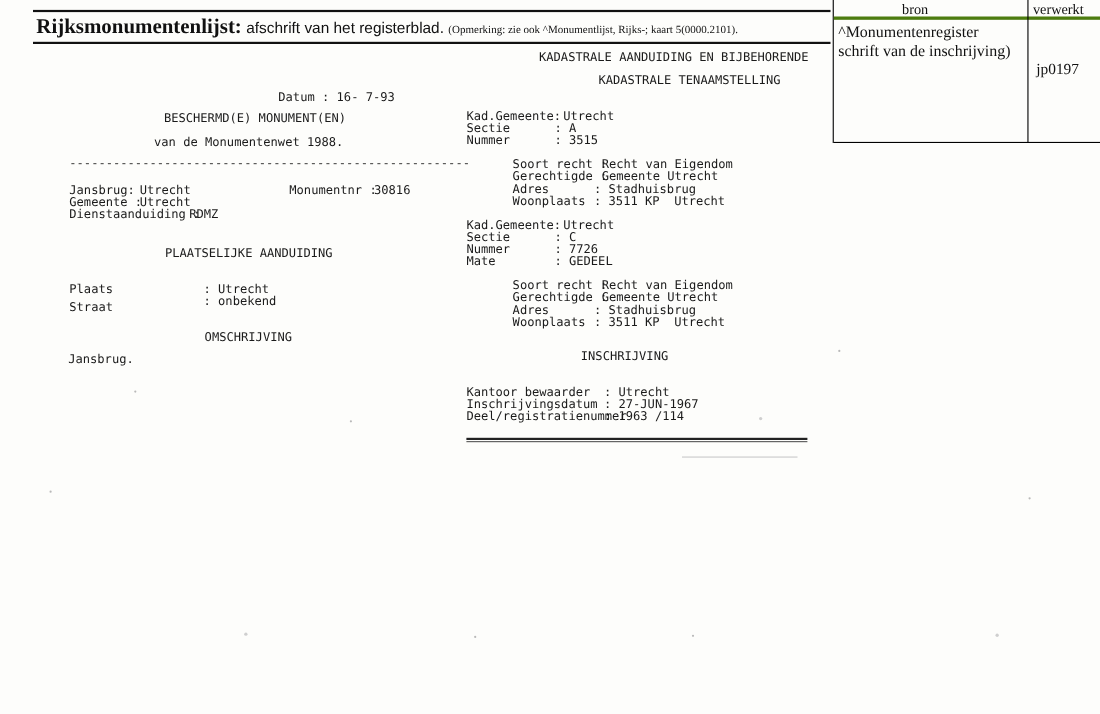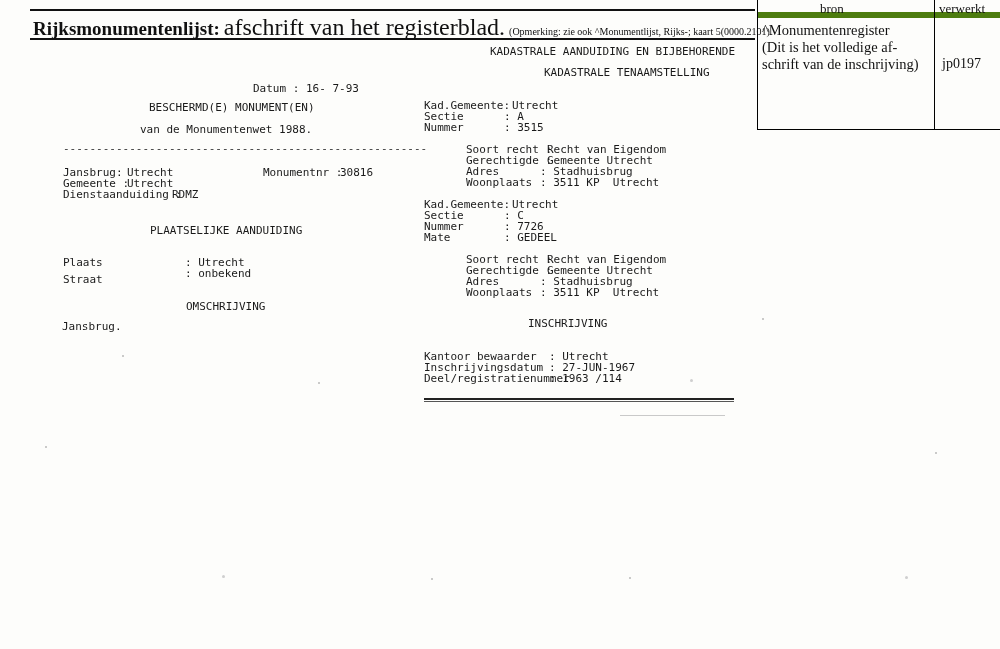--- a/index.html
+++ b/index.html
@@ -30,21 +30,21 @@
     width: 243px;
     height: 130px;
     border-left: 1px solid #000;
     box-sizing: border-box;
   }
   .ann-head {
     position: absolute;
     left: 0; top: 0;
     width: 243px;
     height: 18px;
-    border-bottom: 6px solid #4d7c0f;
+    border-bottom: 3px solid #4d7c0f;
     box-sizing: border-box;
   }
   .ann-head .cell {
     position: absolute;
     top: 1px;
     font-size: 13px;
     font-family: "Liberation Serif", serif;
   }
   .ann-head .c-bron { left: 62px; }
   .ann-head .c-verwerkt { left: 181px; }
@@ -101,22 +101,22 @@
     left: 33px;
     top: 14px;
     white-space: nowrap;
   }
   .title-main {
     font-family: "Liberation Serif", serif;
     font-weight: bold;
     font-size: 19px;
   }
   .title-sub {
-    font-family: Liberation Serif, serif;
-    font-size: 24px;
+    font-family: Liberation Sans, sans-serif;
+    font-size: 14px;
   }
   .title-note {
     font-family: "Liberation Serif", serif;
     font-size: 10px;
   }
 
   
   .mono {
     font-family: "DejaVu Sans Mono", monospace;
     font-size: 11px;
@@ -156,21 +156,20 @@
 
   <div class="ann-table">
     <div class="ann-head">
       <span class="cell c-bron">bron</span>
       <span class="cell c-verwerkt">verwerkt</span>
     </div>
     <div class="ann-vsep"></div>
     <div class="ann-bottom"></div>
     <div class="ann-body">
       <div>^Monumentenregister</div>
-      <div>(Dit is het volledige af-</div>
       <div>schrift van de inschrijving)</div>
     </div>
     <div class="ann-code">jp0197</div>
   </div>
 
   <div class="title-rule-top"></div>
   <div class="title-rule-bottom"></div>
   <div class="title-line">
     <span class="title-main">Rijksmonumentenlijst:</span>
     <span class="title-sub">afschrift van het registerblad.</span>

